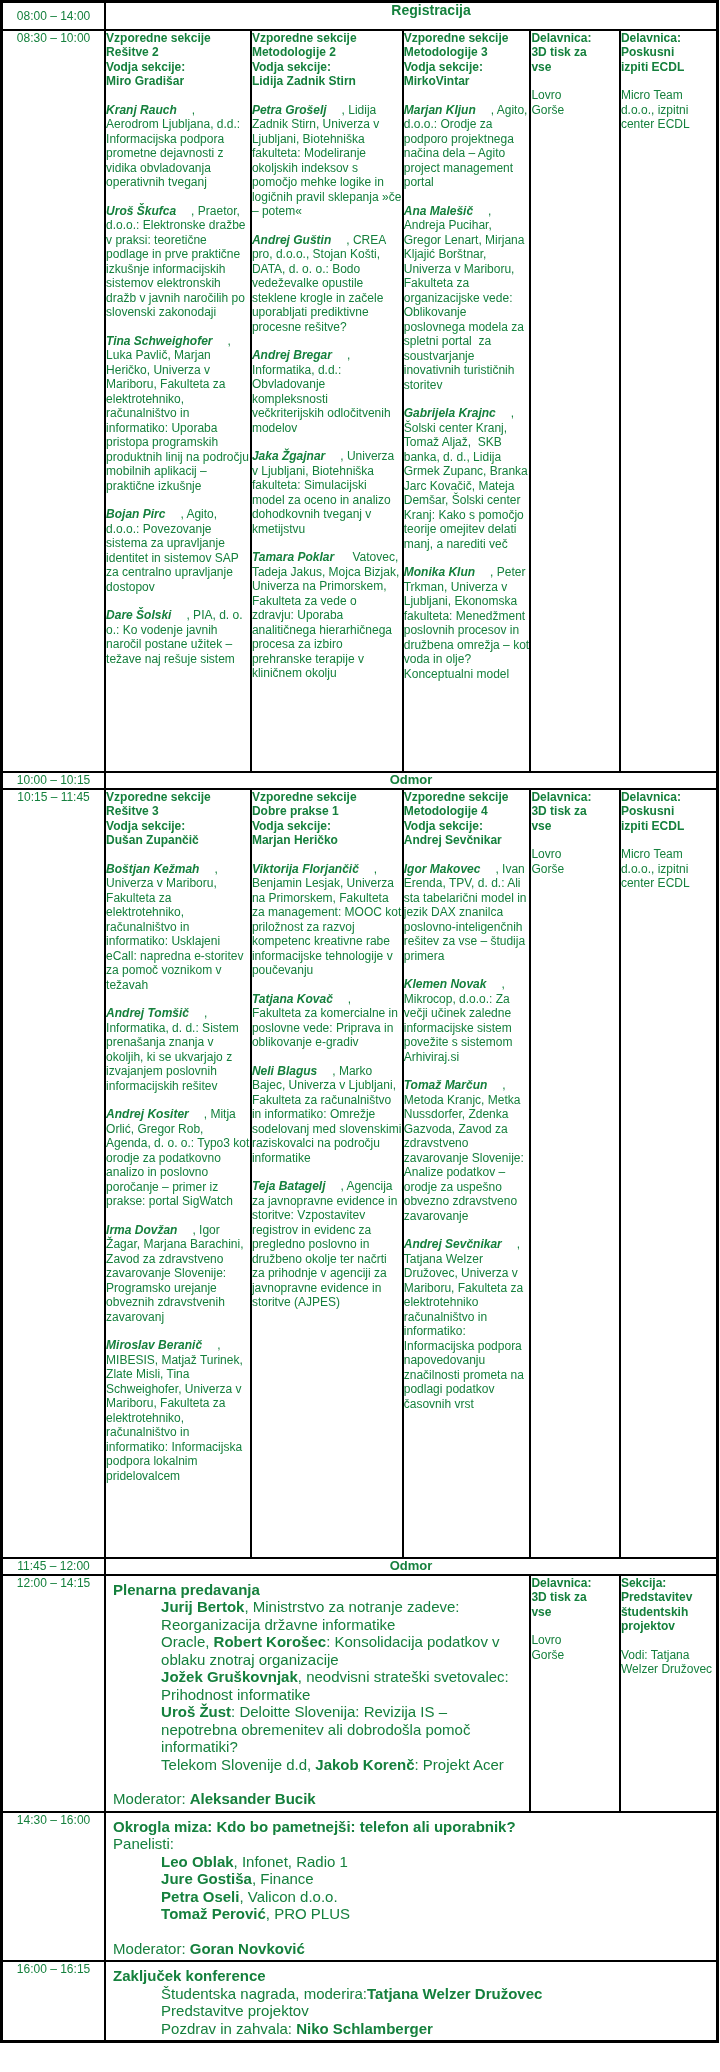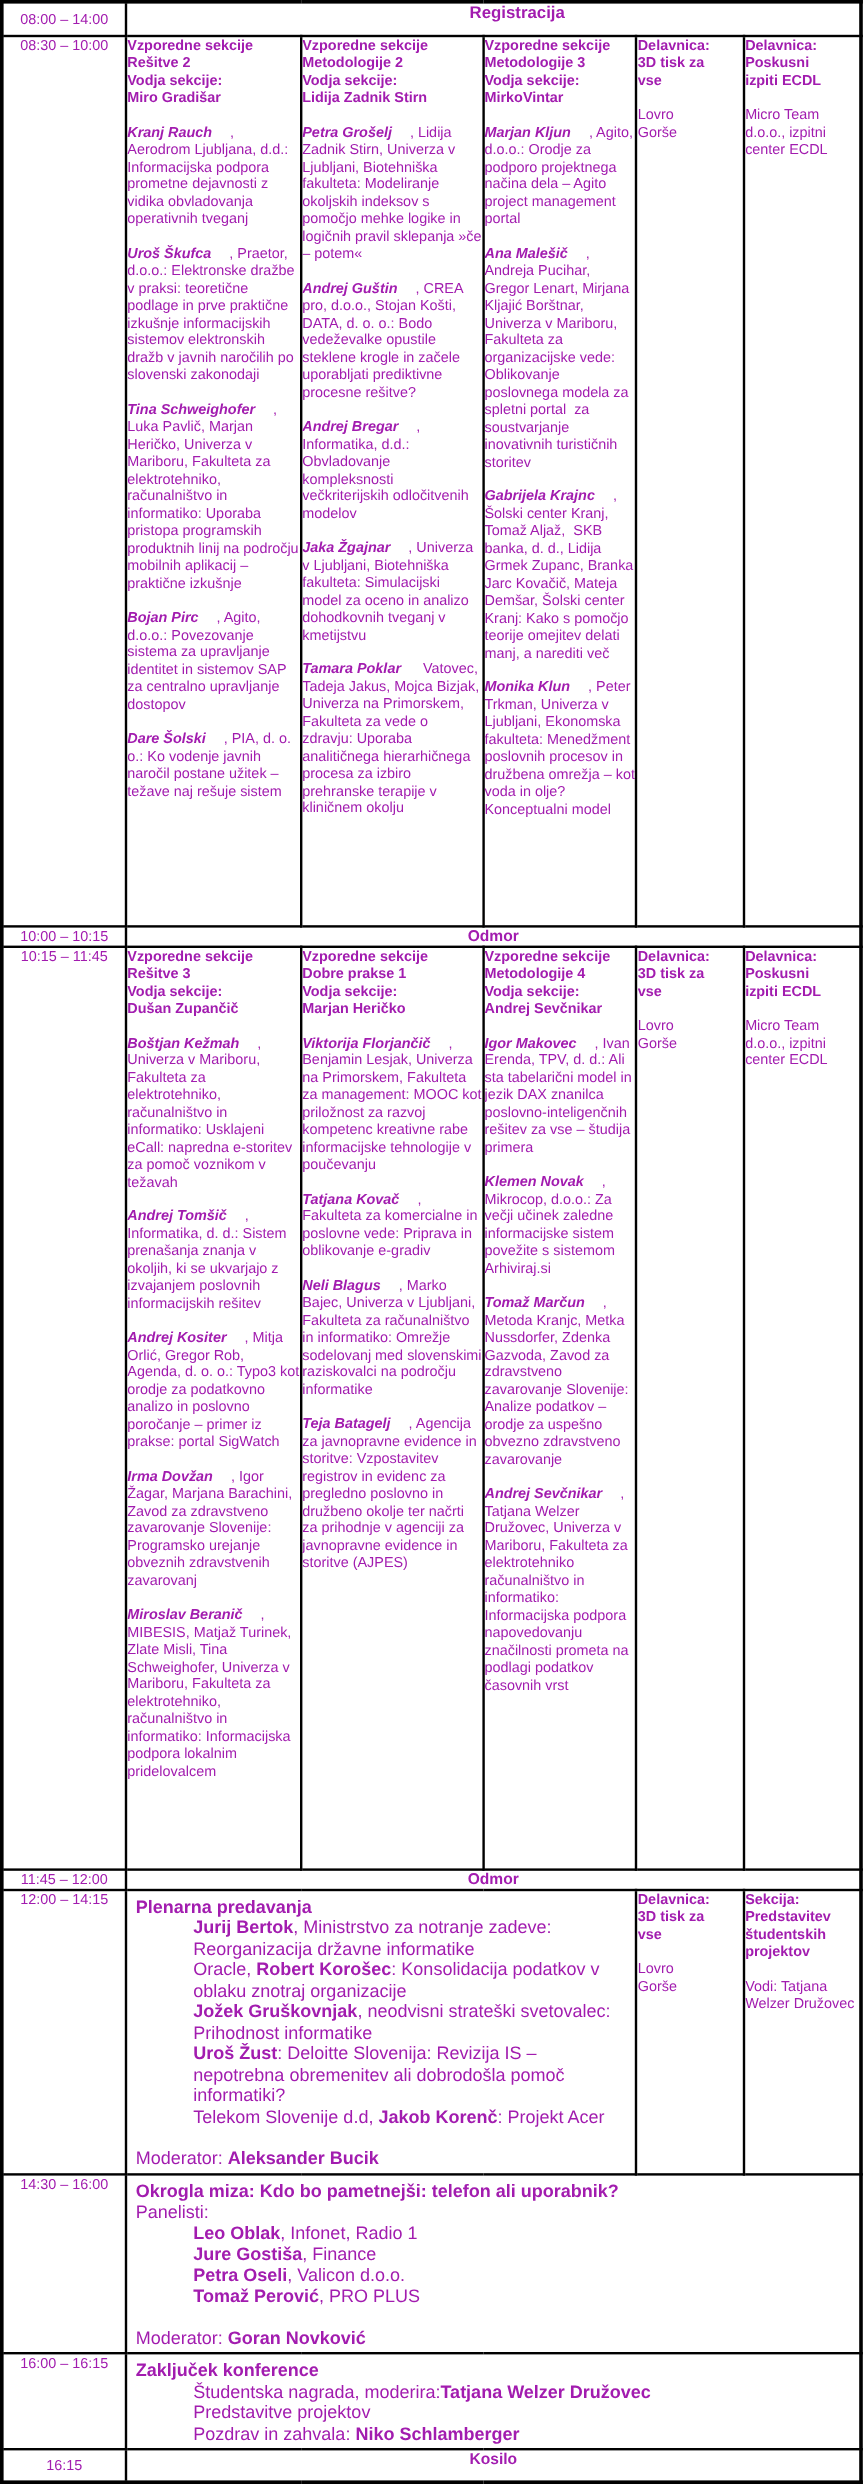--- a/index.html
+++ b/index.html
@@ -1,18 +1,18 @@
 <!DOCTYPE html>
 <html><head>
 <meta charset="utf-8">
 <style>
   html,body{margin:0;padding:0;background:#ffffff;}
   .page{
     width:720px;height:2072px;overflow:hidden;background:#ffffff;
-    color:#a21caf;font-family:"Liberation Sans",sans-serif;
+    color:#15803d;font-family:"Liberation Sans",sans-serif;
     box-sizing:border-box;
   }
   table.sched{
     border-collapse:collapse;table-layout:fixed;width:719px;
     border:3px solid #000;
   }
   table.sched td{
     border:2px solid #000;vertical-align:top;overflow:hidden;
     box-sizing:border-box;padding:0;
   }
@@ -200,19 +200,15 @@
         </tr>
         <tr style="height: 70px;">
           <td class="time">16:00 – 16:15</td>
           <td class="session large" colspan="5">
             <div class="para"><span class="s-b">Zaključek konference</span></div>
             <div class="para ind"><span class="s-n">Študentska nagrada, moderira:</span><span class="s-b">Tatjana Welzer Družovec</span></div>
             <div class="para ind"><span class="s-n">Predstavitve projektov</span></div>
             <div class="para ind"><span class="s-n">Pozdrav in zahvala: </span><span class="s-b">Niko Schlamberger</span></div>
           </td>
         </tr>
-        <tr class="banner-row" style="height: 27px;">
-          <td class="time">16:15</td>
-          <td class="banner" colspan="5">Kosilo</td>
-        </tr>
       </tbody>
   </table>
 </div>
 
 </body></html>

